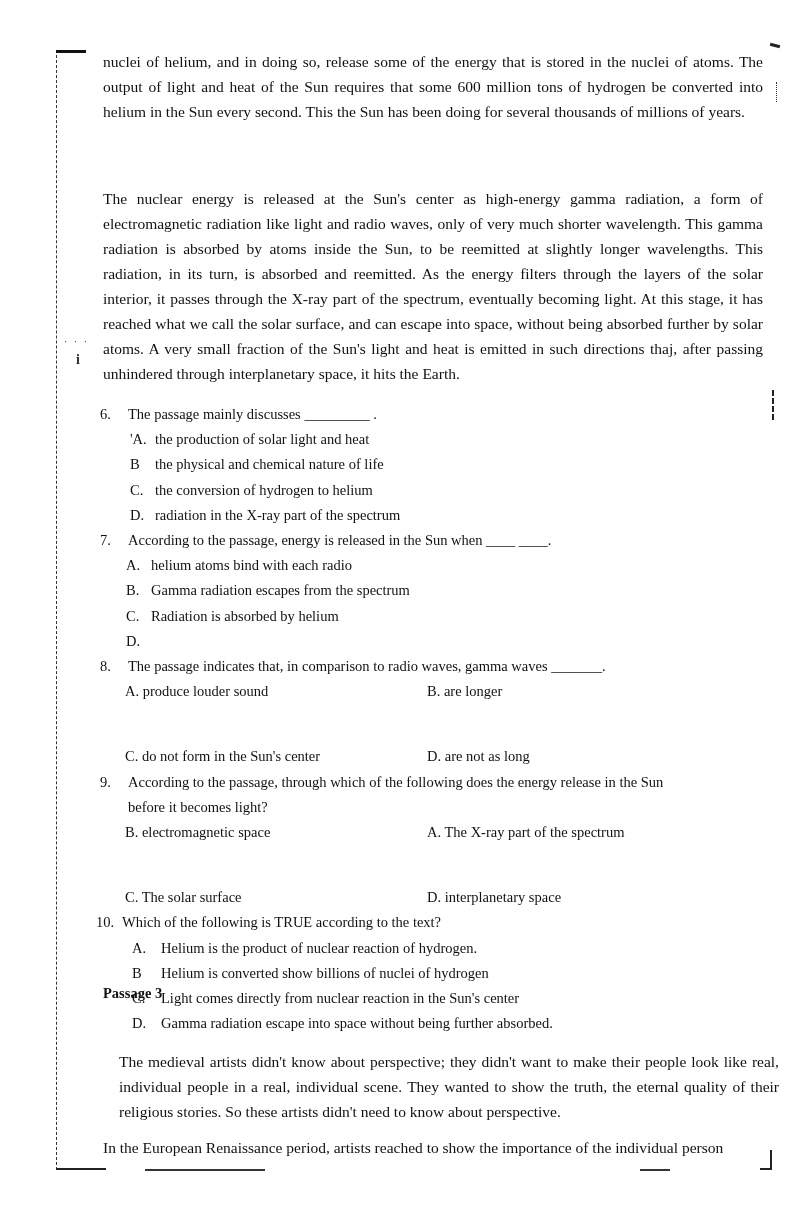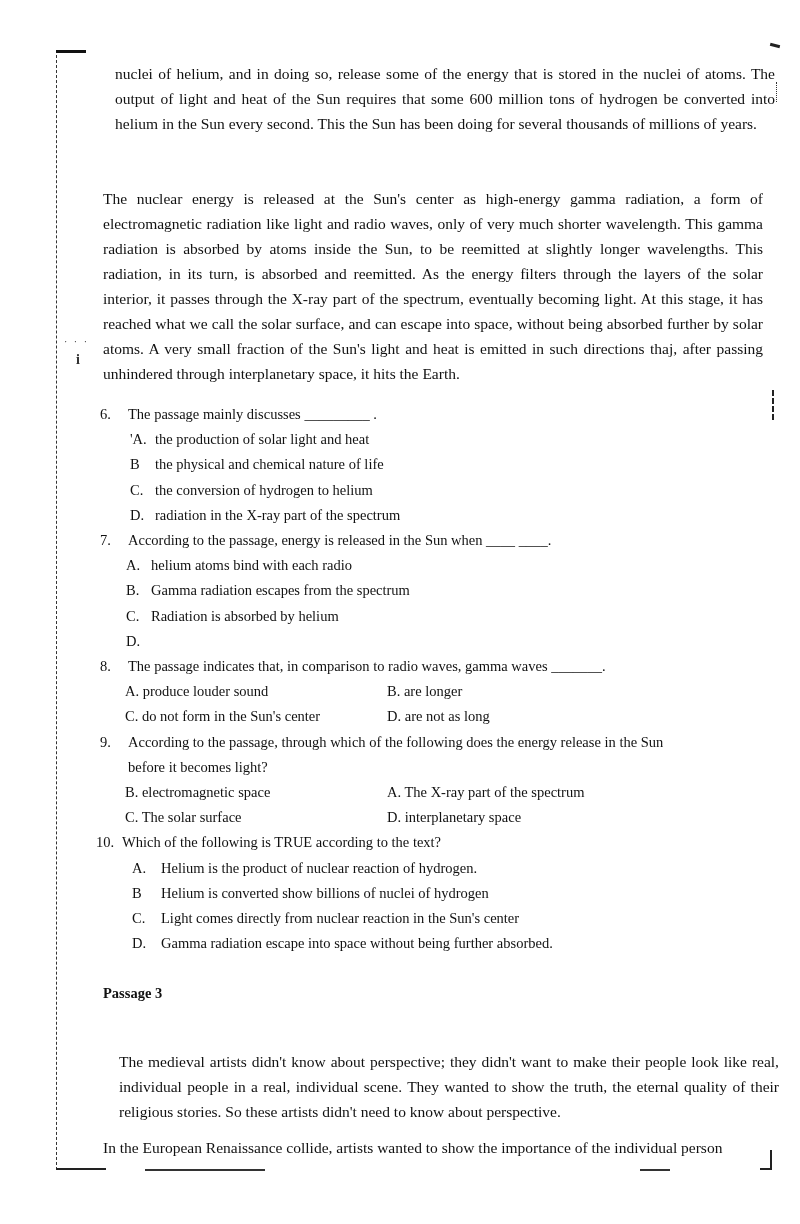--- a/index.html
+++ b/index.html
@@ -23,21 +23,21 @@
   .para { position: absolute; left: 103px; width: 660px; font-size: 15.5px; line-height: 25px;
           text-align: justify; text-align-last: left; }
   .p1 { top: 49px; }
   .p2 { top: 186px; }
   .questions { position: absolute; left: 100px; top: 402px; width: 680px; font-size: 14.5px; line-height: 25.2px; }
   .q { position: relative; }
   .q-line { display: flex; }
   .q-num { width: 28px; flex: none; }
   .opt { display: flex; padding-left: 30px; }
   .opt-letter { width: 25px; flex: none; }
-  .opt-grid { display: grid; grid-template-columns: 262px 260px; padding-left: 25px; }
+  .opt-grid { display: grid; grid-template-columns: 262px 260px; padding-left: 25px; gap: 40px; }
   .q9-cont { padding-left: 28px; }
   .q10 .opt { padding-left: 32px; }
   .q10 .opt-letter { width: 29px; }
   .passage-heading { position: absolute; left: 103px; top: 985px; font-size: 14.5px; font-weight: bold; }
   .p3 { top: 1033px; }
   .p4 { top: 1135px; }
 </style>
 </head>
 <body>
 
@@ -48,21 +48,21 @@
   <div class="frame-bottom-b"></div>
   <div class="frame-bottom-c"></div>
   <div class="frame-corner-br"></div>
   <div class="frame-corner-br2"></div>
   <div class="mark-tr"></div>
   <div class="mark-right-dots"></div>
   <div class="mark-right-dots2"></div>
   <div class="mark-left-dots">· · ·</div>
   <div class="mark-left-glyph">i</div>
 
-  <p class="para p1" style="margin:12px">nuclei of helium, and in doing so, release some of the energy that is stored in the nuclei of atoms. The output of light and heat of the Sun requires that some 600 million tons of hydrogen be converted into helium in the Sun every second. This the Sun has been doing for several thousands of millions of years.</p>
+  <p class="para p1" style="margin:0">nuclei of helium, and in doing so, release some of the energy that is stored in the nuclei of atoms. The output of light and heat of the Sun requires that some 600 million tons of hydrogen be converted into helium in the Sun every second. This the Sun has been doing for several thousands of millions of years.</p>
   <p class="para p2" style="margin:0">The nuclear energy is released at the Sun's center as high-energy gamma radiation, a form of electromagnetic radiation like light and radio waves, only of very much shorter wavelength. This gamma radiation is absorbed by atoms inside the Sun, to be reemitted at slightly longer wavelengths. This radiation, in its turn, is absorbed and reemitted. As the energy filters through the layers of the solar interior, it passes through the X-ray part of the spectrum, eventually becoming light. At this stage, it has reached what we call the solar surface, and can escape into space, without being absorbed further by solar atoms. A very small fraction of the Sun's light and heat is emitted in such directions thaj, after passing unhindered through interplanetary space, it hits the Earth.</p>
 
   <div class="questions">
 
     <div class="q">
       <div class="q-line">
         <span class="q-num">6.</span>
         <span>The passage mainly discusses _________ .</span>
       </div>
       <div class="opt">
@@ -151,14 +151,14 @@
         </div>
       <div class="opt">
           <span class="opt-letter">D.</span>
           <span>Gamma radiation escape into space without being further absorbed.</span>
         </div>
     </div>
   </div>
 
   <div class="passage-heading">Passage 3</div>
   <p class="para p3" style="margin:16px">The medieval artists didn't know about perspective; they didn't want to make their people look like real, individual people in a real, individual scene. They wanted to show the truth, the eternal quality of their religious stories. So these artists didn't need to know about perspective.</p>
-  <p class="para p4" style="margin:0">In the European Renaissance collide, artists wanted to show the importance of the individual person</p>
+  <p class="para p4" style="margin:0">In the European Renaissance period, artists reached to show the importance of the individual person</p>
 </div>
 
 </body></html>

